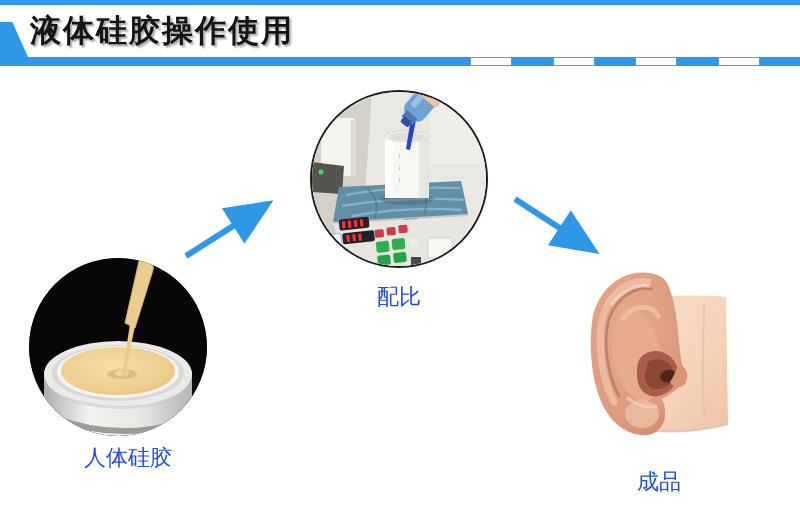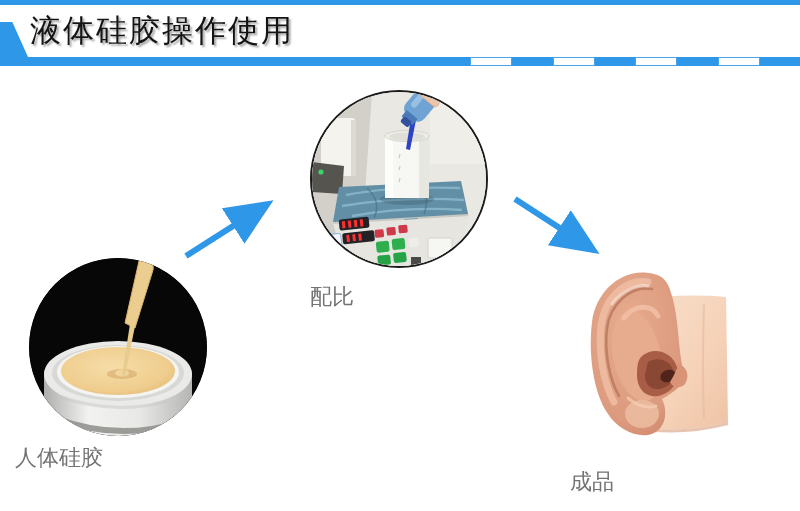--- a/index.html
+++ b/index.html
@@ -7,41 +7,41 @@
     width:800px;height:511px;position:relative;overflow:hidden;
     background:#ffffff;
     font-family:"Liberation Sans","DejaVu Sans",sans-serif;
   }
   .abs{position:absolute;}
 
   
   .top-bar{left:0;top:0;width:800px;height:5px;background:#2E97E8;}
   .hdr-trapezoid{left:0;top:22px;width:28px;height:35px;background:#2E97E8;
     clip-path:polygon(0 0,44% 0,100% 100%,0 100%);}
-  .page-title{left:30px;top:10px;margin:0;font-size:31px;font-weight:400;
+  .page-title{left:30px;top:10px;margin:0;font-size:31px;font-weight:700;
     color:#141414;letter-spacing:2px;white-space:nowrap;
     text-shadow:2px 2px 2px rgba(60,60,60,.45);}
   .hdr-rule{left:0;top:57px;width:800px;height:9px;display:flex;}
   .rule-solid{width:470px;height:100%;background:#2E97E8;}
   .rule-dashes{flex:1;display:flex;}
   .rule-dashes>div{flex:1;height:100%;}
   .dash-gap{background:#ffffff;border:1.5px solid #4aa3ea;box-sizing:border-box;}
   .dash-seg{background:#2E97E8;}
 
   
   .photo{overflow:hidden;}
   .photo-round{border-radius:50%;}
   .photo-bucket{left:29px;top:258px;width:178px;height:178px;background:#070707;}
   .photo-scale{left:310px;top:90px;width:178px;height:178px;background:#e9e7e1;
     border:2px solid #1c1c1c;box-sizing:border-box;}
   .photo-ear{left:582px;top:264px;width:165px;height:178px;}
 
   
-  .step-label{font-size:22px;color:#737373;white-space:nowrap;}
-  .label-material{left:15px;top:443px;width:178px;font-family:Liberation Mono, monospace;}
+  .step-label{font-size:22px;color:#1d4ed8;text-align:center;white-space:nowrap;}
+  .label-material{left:39px;top:443px;width:178px;font-family:Liberation Mono, monospace;}
   .label-mixing{left:310px;top:282px;width:178px;}
   .label-product{left:570px;top:467px;width:178px;font-size:22px;}
 
   .arrows-layer{left:0;top:0;width:800px;height:511px;pointer-events:none;}
 </style>
 </head>
 <body>
 
 <div class="abs top-bar"></div>
 <div class="abs hdr-trapezoid"></div>

